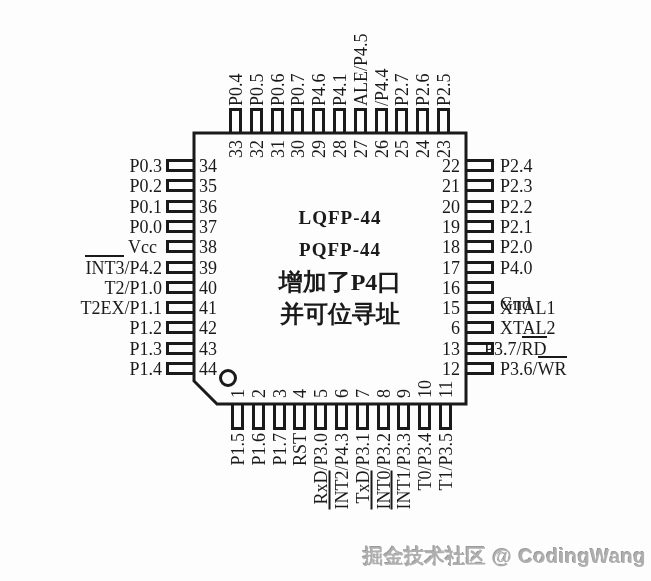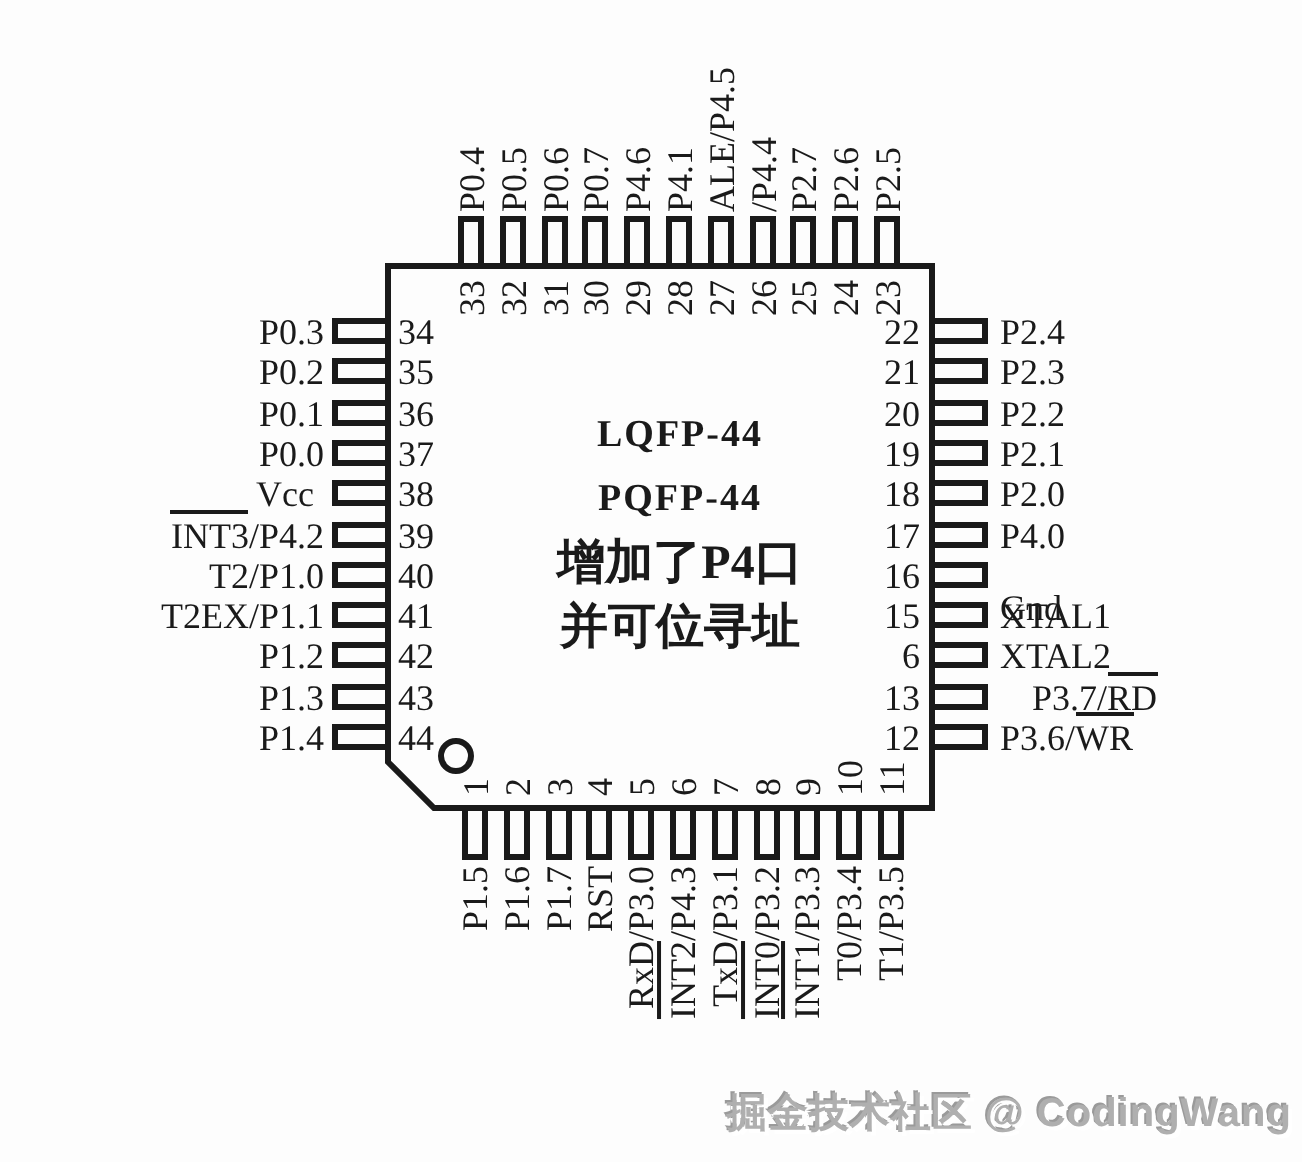--- a/index.html
+++ b/index.html
@@ -167,21 +167,21 @@
       <div class="plbl" style="left: 500px; top: 237px; line-height: 20px; height: 20px;"><span>P2.0</span></div>
       <div class="pnum" style="right: 191px; top: 258px;">17</div>
       <div class="plbl" style="left: 500px; top: 258px; line-height: 20px; height: 20px;"><span>P4.0</span></div>
       <div class="pnum" style="right: 191px; top: 278px;">16</div>
       <div class="plbl" style="left: 500px; top: 294px; line-height: 20px; height: 20px;"><span>Gnd</span></div>
       <div class="pnum" style="right: 191px; top: 298px;">15</div>
       <div class="plbl" style="left: 500px; top: 298px; line-height: 20px; height: 20px;"><span>XTAL1</span></div>
       <div class="pnum" style="right: 191px; top: 318px;">6</div>
       <div class="plbl" style="left: 500px; top: 318px; line-height: 20px; height: 20px;"><span>XTAL2</span></div>
       <div class="pnum" style="right: 191px; top: 339px;">13</div>
-      <div class="plbl" style="left: 516px; top: 339px; line-height: 20px; height: 20px; font-family: Liberation Serif, serif;"><span>P3.7/</span><span class="ov">RD</span></div>
+      <div class="plbl" style="left: 484px; top: 339px; line-height: 20px; height: 20px; font-family: Liberation Serif, serif;"><span>P3.7/</span><span class="ov">RD</span></div>
       <div class="pnum" style="right: 191px; top: 359px;">12</div>
       <div class="plbl" style="left: 500px; top: 359px; line-height: 20px; height: 20px;"><span>P3.6/</span><span class="ov">WR</span></div>
     </div>
 
   <div id="center-block">
     <div class="pkg-line">LQFP-44</div>
     <div class="pkg-line">PQFP-44</div>
     <div class="note-line">增加了P4口</div>
     <div class="note-line">并可位寻址</div>
   </div>

